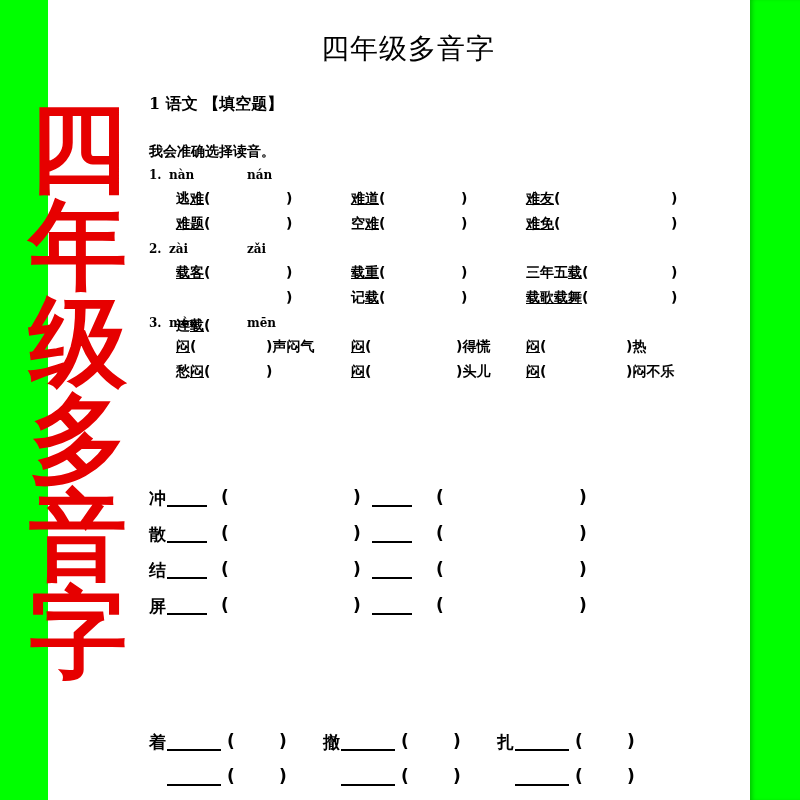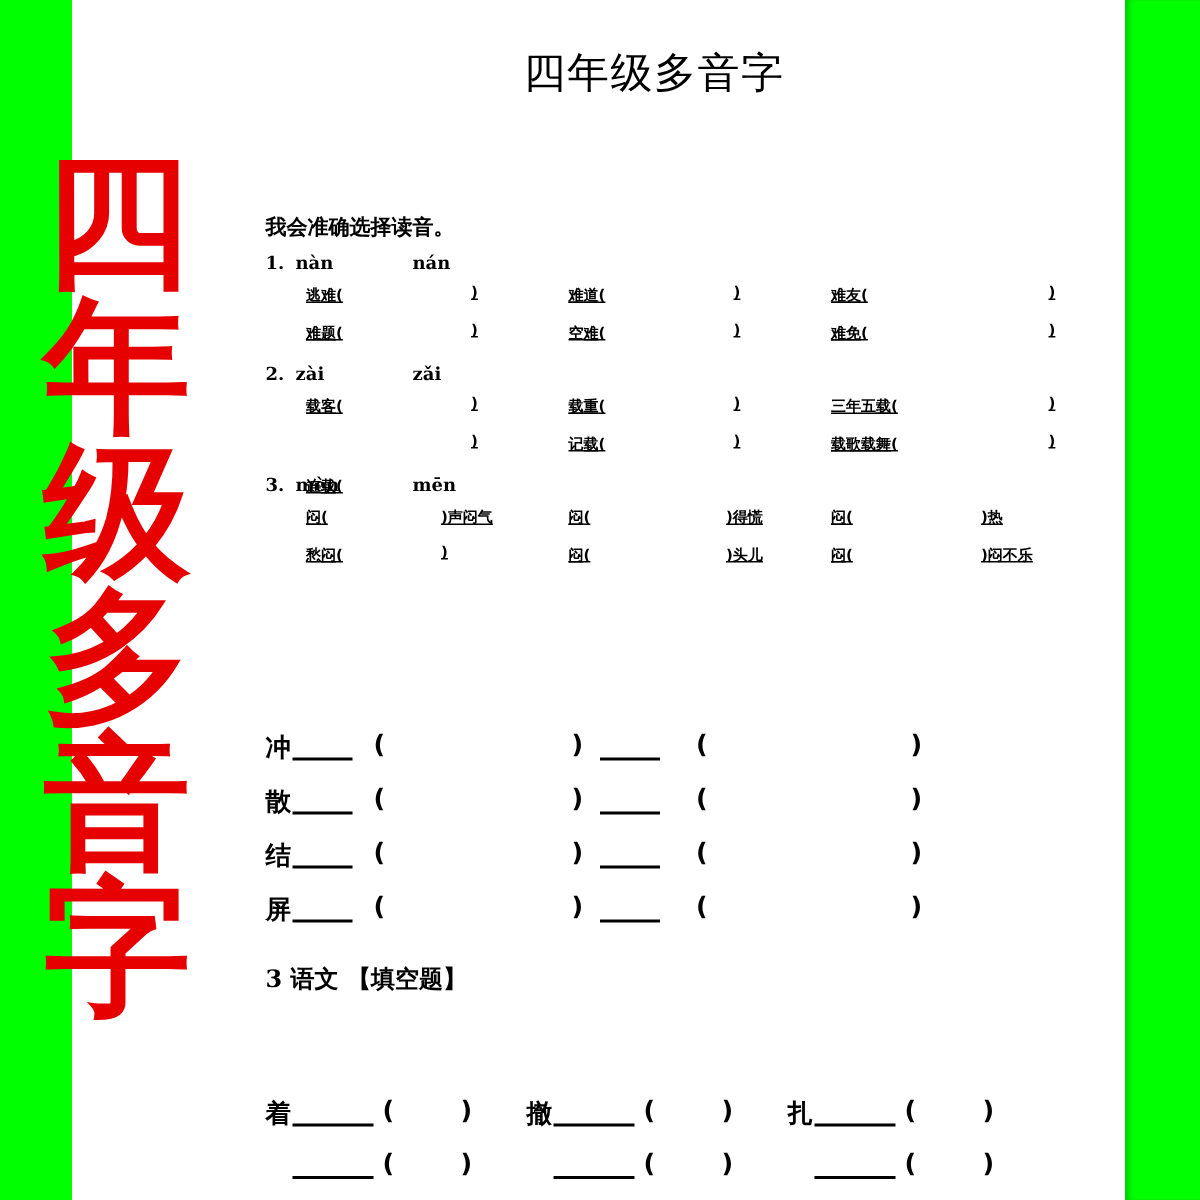--- a/index.html
+++ b/index.html
@@ -2,28 +2,28 @@
 <html><head>
 <meta charset="utf-8">
 <style>
   * { margin:0; padding:0; box-sizing:border-box; }
   html, body { width:800px; height:800px; overflow:hidden; background:#ffffff; }
   body { position:relative; font-family:"DejaVu Sans","Liberation Sans",sans-serif; color:#000; }
   .green-left { position:absolute; left:0; top:0; width:48px; height:800px; background:#00ff00; }
   .green-right { position:absolute; left:750px; top:0; width:50px; height:800px; background:#00ff00; box-shadow:inset 4px 0 4px -2px rgba(0,80,0,0.35); }
   .banner { position:absolute; left:26px; top:100px; width:104px; display:flex; flex-direction:column; align-items:center; }
   .banner span { display:block; font-size:98px; line-height:97px; height:97px; font-weight:bold; color:#e60000; font-family:"DejaVu Sans",sans-serif; }
-  .page { position:absolute; left:64px; top:0; width:702px; height:568px; }
+  .page { position:absolute; left:36px; top:0; width:702px; height:568px; }
   .abs { position:absolute; white-space:nowrap; }
   .title { left:285px; top:30px; font-size:28px; font-family:"DejaVu Sans",sans-serif; letter-spacing:1px; }
   .sec { font-size:16px; font-weight:bold; font-family:"DejaVu Serif",serif; }
   .instr { font-size:14px; font-weight:bold; }
   .instr-lg { font-size:17px; font-weight:bold; }
   .py { font-size:12px; font-weight:bold; font-family:"DejaVu Serif",serif; }
-  .item { font-size:10px; font-weight:bold;text-decoration:underline; }
+  .item { font-size:14px; font-weight:bold; }
   .u { text-decoration:underline; }
   .row2 { font-size:17px; font-weight:bold; }
 </style>
 </head>
 <body>
 
 <div class="green-left"></div>
 <div class="green-right"></div>
 
 <div class="banner">
@@ -31,20 +31,21 @@
   <span>年</span>
   <span>级</span>
   <span>多</span>
   <span>音</span>
   <span>字</span>
 </div>
 
 <div class="page">
   <div class="abs title">四年级多音字</div>
 
+  <div class="abs sec" style="left:113px;top:94px;">1 语文 【填空题】</div>
   <div class="abs instr" style="left:113px;top:143px;">我会准确选择读音。</div>
 
   <div id="s1">
       <div class="abs py" style="left:113px;top:168px;">1.</div>
       <div class="abs py" style="left:133px;top:168px;">nàn</div>
       <div class="abs py" style="left:211px;top:168px;">nán</div>
       <div class="abs item" style="left:140px;top:190px;"><span>逃</span><span class="u">难</span><span>(</span></div>
       <div class="abs item" style="left:210px;top:190px;width:38px;height:18px;"></div>
       <div class="abs item" style="left:250px;top:190px;">)</div>
       <div class="abs item" style="left:315px;top:190px;"><span class="u">难</span><span class="u">道</span><span>(</span></div>
@@ -138,21 +139,20 @@
       <div class="abs" style="left:131px;top:613px;width:40px;border-bottom:2px solid #000;"></div>
       <div class="abs row2" style="left:185px;top:595px;">(</div>
       <div class="abs" style="left:200px;top:595px;width:115px;height:20px;"></div>
       <div class="abs row2" style="left:317px;top:595px;">)</div>
       <div class="abs" style="left:336px;top:613px;width:40px;border-bottom:2px solid #000;"></div>
       <div class="abs row2" style="left:400px;top:595px;">(</div>
       <div class="abs" style="left:415px;top:595px;width:125px;height:20px;"></div>
       <div class="abs row2" style="left:543px;top:595px;">)</div>
     </div>
 
-  <div class="abs sec" style="left:113px;top:643px;">3 语文 【填空题】</div>
   <div id="s3">
       <div class="abs row2" style="left:113px;top:731px;">着</div>
       <div class="abs" style="left:131px;top:749px;width:54px;border-bottom:2px solid #000;"></div>
       <div class="abs row2" style="left:191px;top:731px;">(</div>
       <div class="abs" style="left:205px;top:731px;width:34px;height:20px;"></div>
       <div class="abs row2" style="left:243px;top:731px;">)</div>
       <div class="abs" style="left:131px;top:784px;width:54px;border-bottom:2px solid #000;"></div>
       <div class="abs row2" style="left:191px;top:766px;">(</div>
       <div class="abs" style="left:205px;top:766px;width:34px;height:20px;"></div>
       <div class="abs row2" style="left:243px;top:766px;">)</div>

